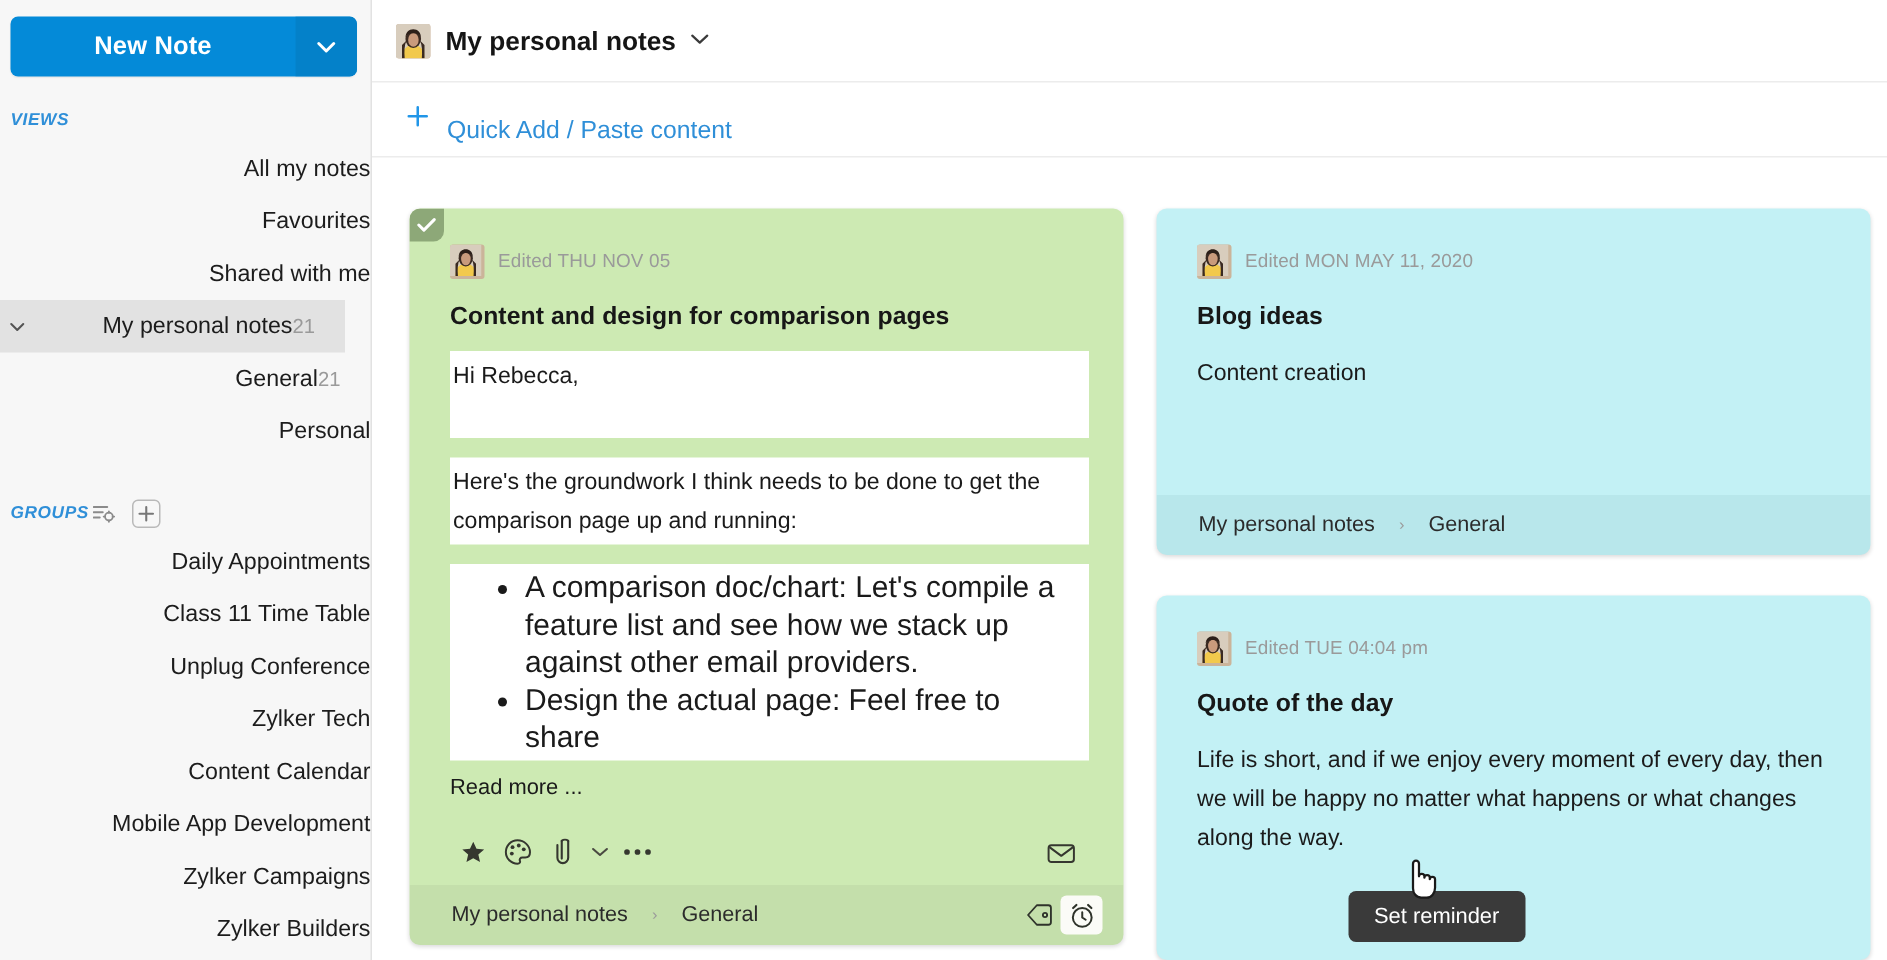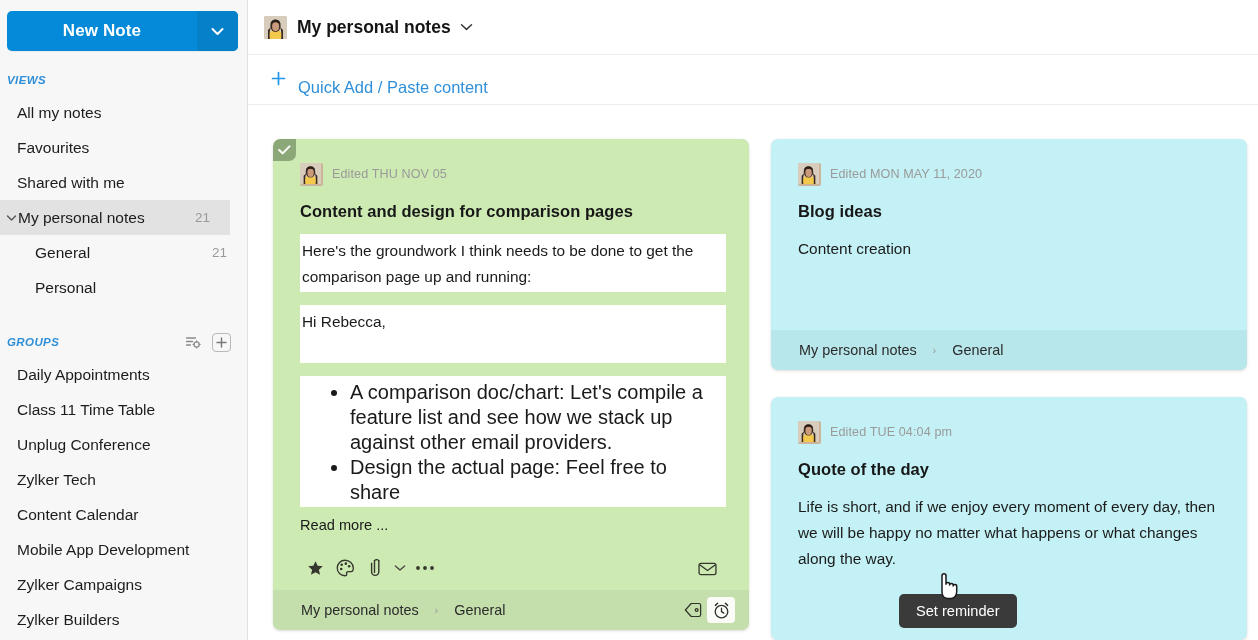--- a/index.html
+++ b/index.html
@@ -54,21 +54,21 @@
     font-size: 11.5px;
     font-weight: bold;
     letter-spacing: .4px;
     padding: 0 0 0 7px;
     height: 30px;
     display: flex;
     align-items: center;
     font-style: italic;
   }
   #views-label { margin-top: 14px; }
-  #groups-label { margin-top: 22px; justify-content: space-between; padding-right: 16px; }
+  #groups-label { margin-top: 22px; padding-right: 16px; }
   .groups-actions { display: flex; align-items: center; gap: 9px; }
   .gi { width: 20px; height: 18px; display: flex; align-items: center; justify-content: center; color: #888; cursor: pointer; }
   .gi-plus {
     width: 19px; height: 19px;
     border: 1px solid #b9b9b9;
     border-radius: 4px;
     color: #777;
     font-size: 14px;
     line-height: 15px;
   }
@@ -76,21 +76,21 @@
   .nav-row {
     height: 35px;
     display: flex;
     align-items: center;
     padding-left: 17px;
     font-size: 15.5px;
     color: #1c1c1c;
     cursor: pointer;
     position: relative;
   }
-  .nav-row .lbl { flex: 1; }
+  .nav-row .lbl { flex: 1; text-align: right; }
   .nav-row .cnt {
     color: #9a9a9a;
     font-size: 13.5px;
     padding-right: 20px;
   }
   .nav-row.active { background: #e2e2e2; width: 230px; }
   .nav-row.has-caret { padding-left: 4px; }
   .caret-ic {
     width: 14px;
     display: inline-flex;
@@ -420,26 +420,26 @@
                   <path d="M16 11c1.4 3 1.6 7 1.2 12H19V14z" fill="#3a2a22"></path>
                   <path d="M7 11c-1.4 3-1.6 7-1.2 12H4V14z" fill="#3a2a22"></path>
                 </svg>
               </span>
               <span class="edited">Edited THU NOV 05</span>
             </div>
 
             <div class="card-title">Content and design for comparison pages</div>
 
             <div class="hl-block">
-              <p>Here's the groundwork I think needs to be done to get the comparison page up and running:</p>
-            </div>
-
-            <div class="hl-block">
               <p>Hi Rebecca,</p>
               <p class="spacer"></p>
+            </div>
+
+            <div class="hl-block">
+              <p>Here's the groundwork I think needs to be done to get the comparison page up and running:</p>
             </div>
 
             <div class="hl-block">
               <ul>
                 <li>A comparison doc/chart: Let's compile a feature list and see how we stack up against other email providers.</li>
                 <li>Design the actual page: Feel free to share</li>
               </ul>
             </div>
 
             <span class="readmore">Read more ...</span>

